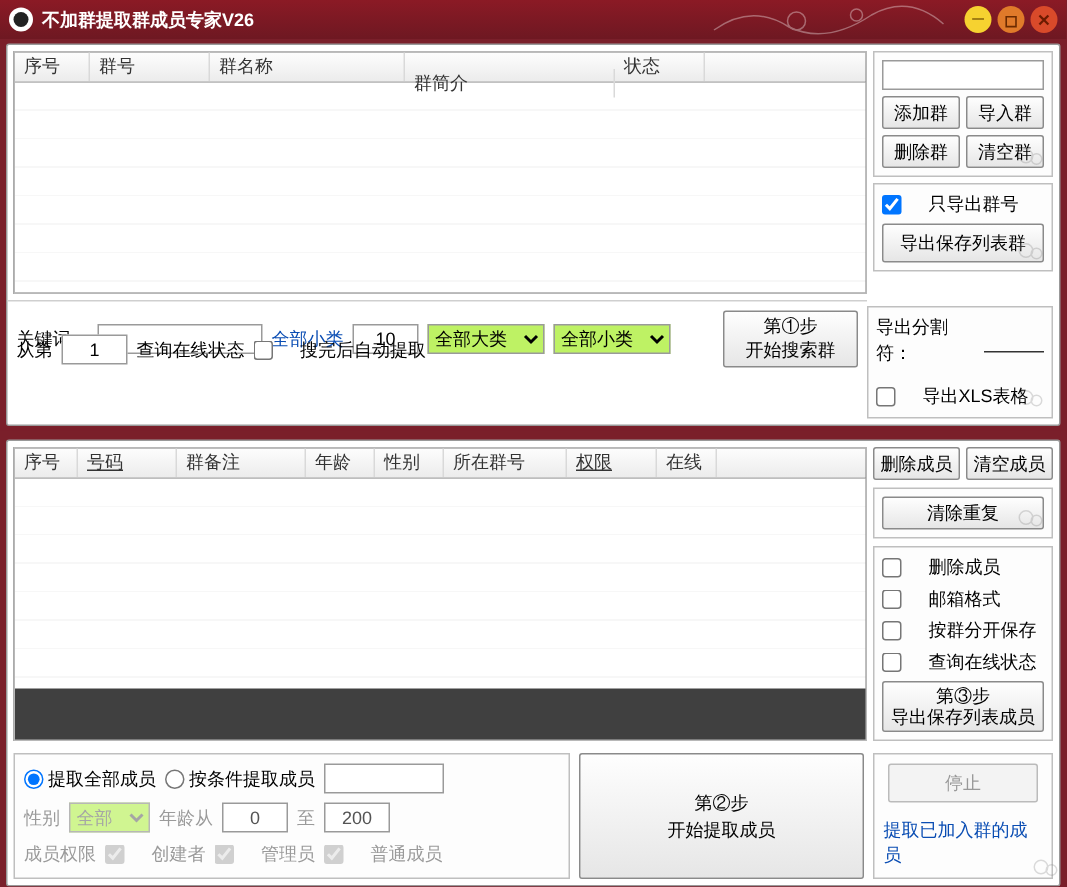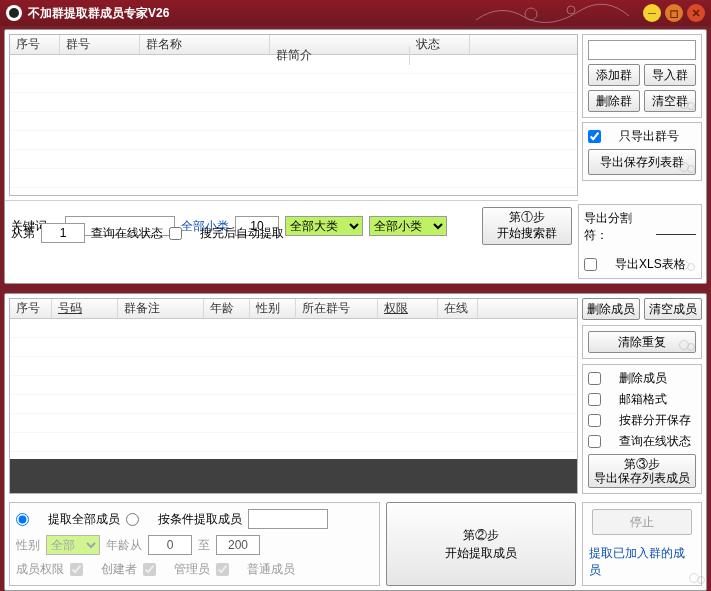--- a/index.html
+++ b/index.html
@@ -36,21 +36,21 @@
 .keyword-input{width:110px;height:20px;border:1px solid #9a9a9a;background:#fff}
 .link{color:#0a4db3;cursor:pointer}
 .num{width:44px;height:20px;border:1px solid #9a9a9a;text-align:center;background:#fff}
 select.sel{height:20px;border:1px solid #9a9a9a;background:#bef264}
 .bigbtn{width:90px;height:38px;border:1px solid #8a8a8a;background:linear-gradient(#fefefe,#e6e6e6);border-radius:2px;display:flex;flex-direction:column;align-items:center;justify-content:center;line-height:1.3;cursor:pointer}
 .bottom-area{display:flex;padding:4px;gap:4px}
 .grid-body2{height:140px;background:repeating-linear-gradient(#fff 0 18px,#f7f7f7 18px 19px)}
 .side2{width:120px;display:flex;flex-direction:column;gap:5px}
 .extract-row{display:flex;padding:4px;gap:6px}
 .extract-left{flex:1;border:1px solid #bfbfbf;padding:6px;display:flex;flex-direction:column;gap:6px;background:#fdfdfd}
-.radio{display:flex;gap:19px}
+.radio{display:flex;gap:3px}
 .dis{color:#9a9a9a}
 .step2btn{width:190px;border:1px solid #8a8a8a;background:linear-gradient(#fefefe,#e6e6e6);border-radius:2px;display:flex;flex-direction:column;align-items:center;justify-content:center;line-height:1.5;cursor:pointer}
 .stopbox{width:120px;border:1px solid #bfbfbf;display:flex;flex-direction:column;align-items:center;justify-content:center;gap:10px;background:#fdfdfd;padding:6px}
 .stopbtn{width:100px;height:26px;border:1px solid #bbb;background:#f3f3f3;color:#999;display:flex;align-items:center;justify-content:center;border-radius:2px}
 .swirl{position:absolute;right:4px;bottom:4px;width:18px;height:14px;opacity:.3;pointer-events:none}
 .swirl::before,.swirl::after{content:"";position:absolute;border:1px solid #888;border-radius:50%;width:8px;height:8px}
 .swirl::after{left:8px;top:3px;width:6px;height:6px}
 .sep-input{width:40px;height:16px;border:none;border-bottom:1px solid #333;background:transparent}
 </style>
 </head>

